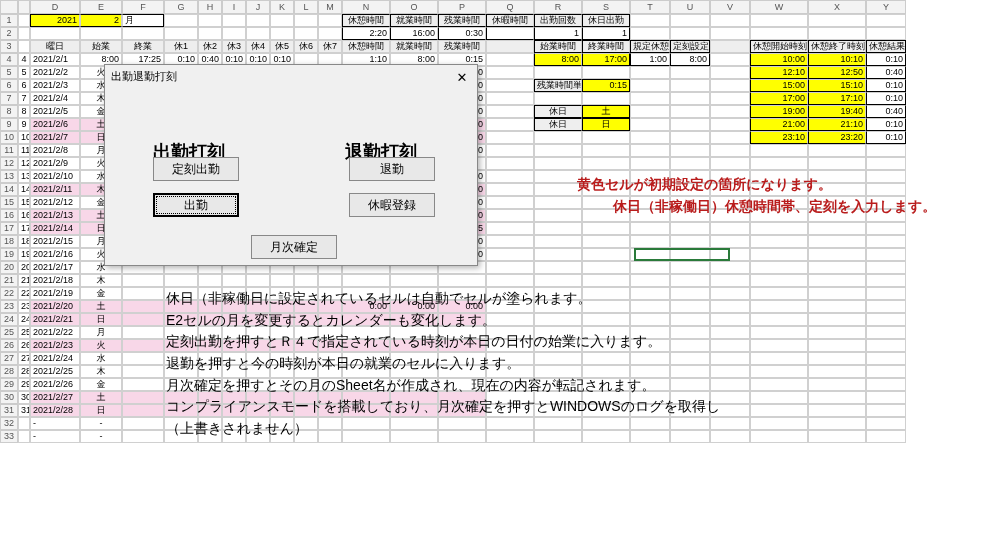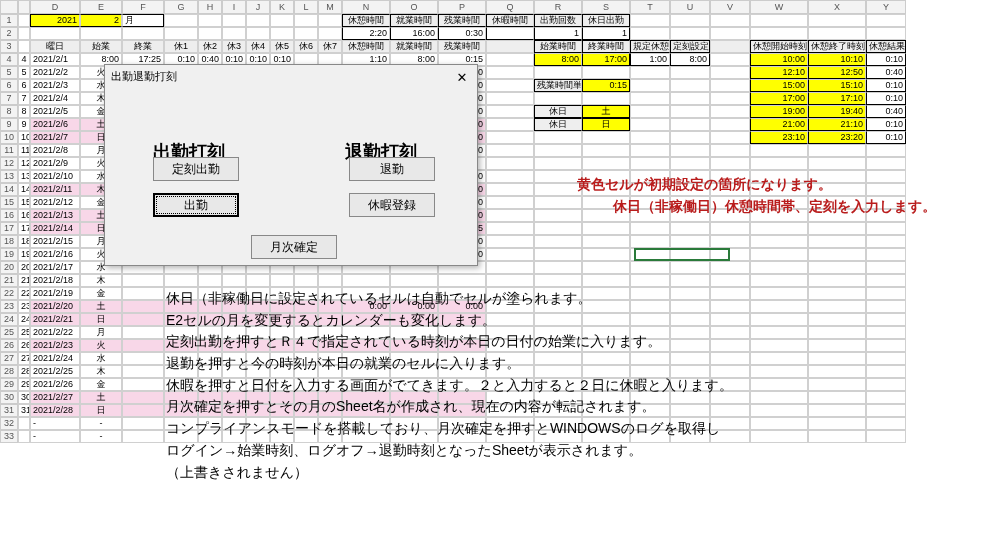--- a/index.html
+++ b/index.html
@@ -950,18 +950,16 @@
 </div>
 
 <div class="note" style="left:577px;top:174px;">黄色セルが初期設定の箇所になります。</div>
 <div class="note" style="left:577px;top:196px;margin-left:36px;">休日（非稼働日）休憩時間帯、定刻を入力します。</div>
 
 <div class="instr" id="instr" style="left:166px;top:288px;">
     <div>休日（非稼働日に設定されているセルは自動でセルが塗られます。</div>
     <div>E2セルの月を変更するとカレンダーも変化します。</div>
     <div>定刻出勤を押すとＲ４で指定されている時刻が本日の日付の始業に入ります。</div>
     <div>退勤を押すと今の時刻が本日の就業のセルに入ります。</div>
-    <div>休暇を押すと日付を入力する画面がでてきます。２と入力すると２日に休暇と入ります。</div>
     <div>月次確定を押すとその月のSheet名が作成され、現在の内容が転記されます。</div>
     <div>コンプライアンスモードを搭載しており、月次確定を押すとWINDOWSのログを取得し</div>
-    <div>ログイン→始業時刻、ログオフ→退勤時刻となったSheetが表示されます。</div>
     <div>（上書きされません）</div>
   </div>
 
 </body></html>

